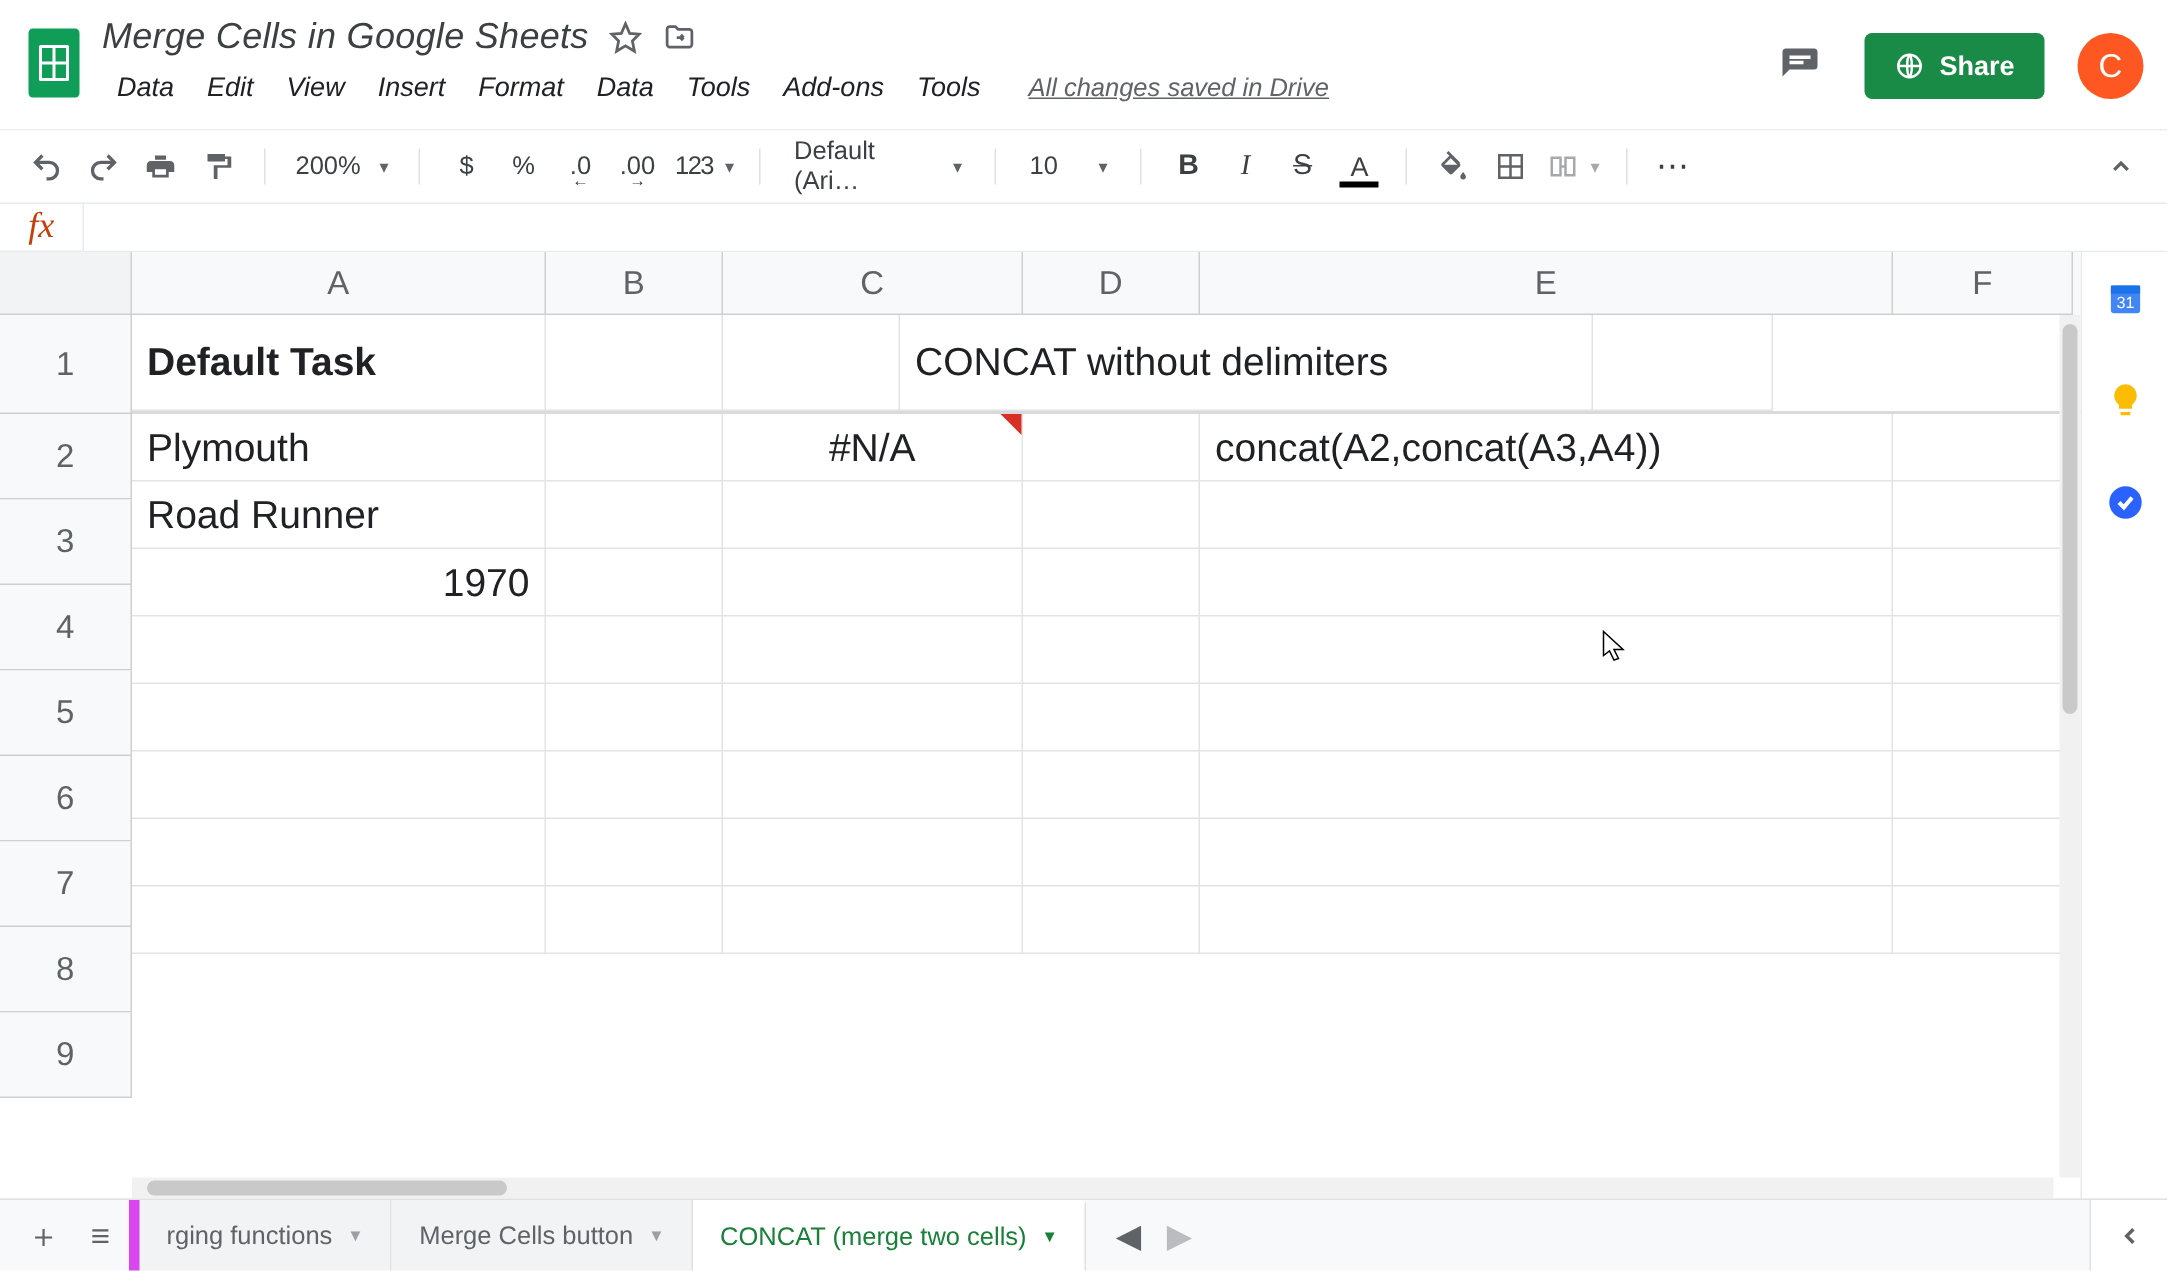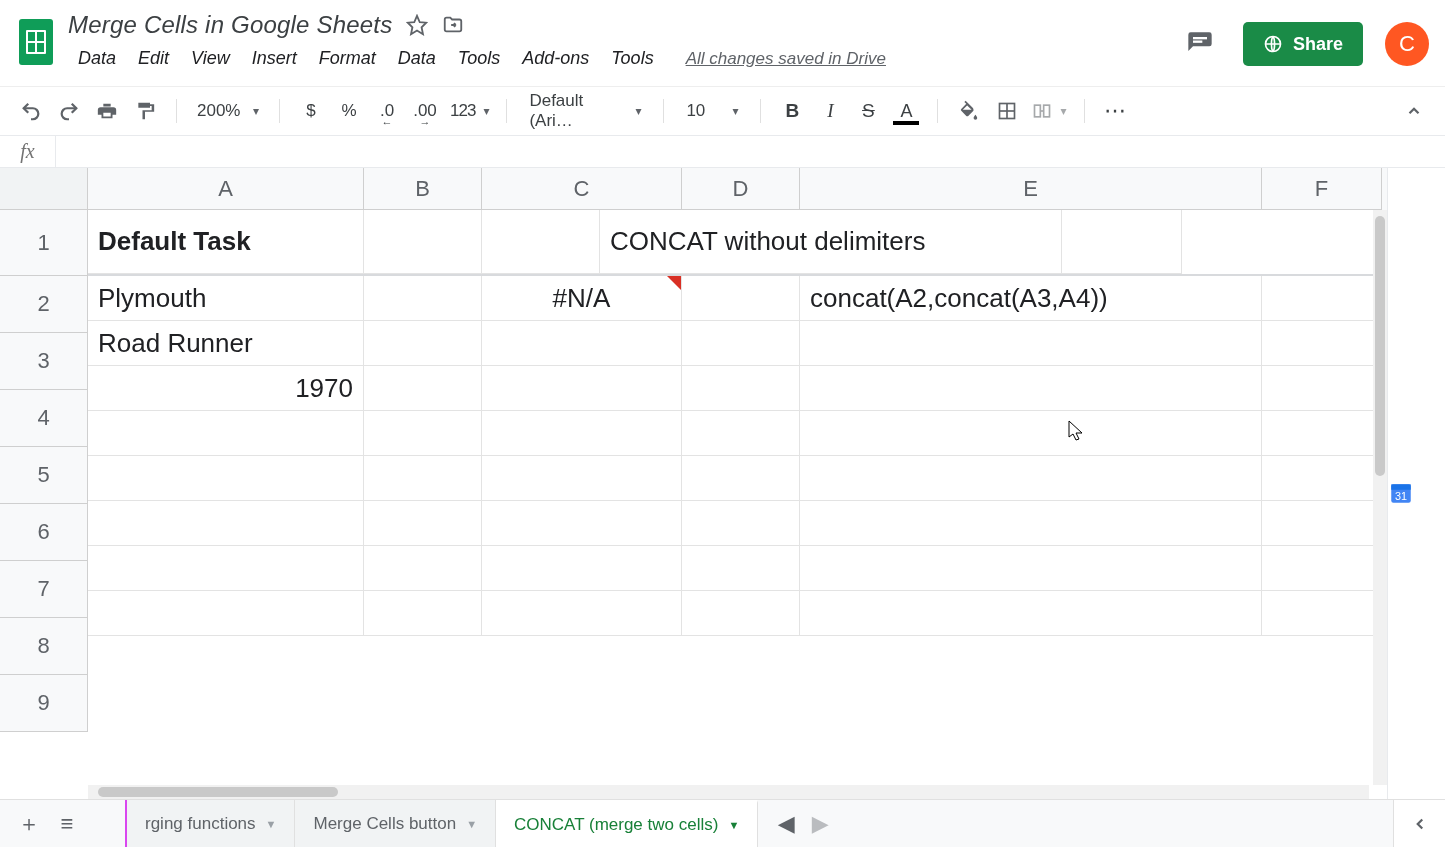--- a/index.html
+++ b/index.html
@@ -27,26 +27,26 @@
   .tb-sep { width:1px; height:24px; background:#e0e0e0; margin: 0 10px; }
   .tb-btn { height:34px; min-width:34px; display:flex; align-items:center; justify-content:center; color:#5f6368; border-radius:3px; padding: 0 4px; font-size:17px; }
   .tb-btn.txt { font-size:17px; color:#3c4043; }
   .tb-dd::after { content:"▾"; font-size:12px; margin-left:8px; color:#5f6368; }
   .zoom { width:74px; justify-content:space-between; padding:0 6px; }
   .font-sel { width: 128px; justify-content:space-between; padding:0 8px; }
   .size-sel { width: 68px; justify-content:space-between; padding:0 8px; }
   .tb-right { margin-left:auto; }
 
   .fx-bar { height:32px; border-bottom:1px solid #e8eaed; display:flex; align-items:center; }
-  .fx-label { width:56px; text-align:center; font-style:italic; font-family:"Times New Roman",serif; color:#737373; font-size:20px; border-right:1px solid #e8eaed; height:100%; display:flex; align-items:center; justify-content:center; }
+  .fx-label { width:56px; text-align:center; font-style:italic; font-family:"Times New Roman",serif; color:#c2410c; font-size:24px; border-right:1px solid #e8eaed; height:100%; display:flex; align-items:center; justify-content:center; }
   .fx-input { flex:1; height:100%; padding:0 10px; font-size:15px; border:none; outline:none; }
 
   .sheet-area { display:flex; height: calc(847px - 86px - 50px - 32px - 48px); }
   .grid-wrap { flex:1; position:relative; overflow:hidden; }
-  .side-panel { width: 58px; border-left:1px solid #e8eaed; display:flex; flex-direction:row; align-items:center; padding-top:18px; gap:42px; }
+  .side-panel { width: 58px; border-left:1px solid #e8eaed; display:flex; flex-direction:column; align-items:center; padding-top:18px; gap:42px; }
 
   .col-headers { display:flex; position:absolute; top:0; left:0; right:0; height:42px; background:#f8f9fa; }
   .corner { width:88px; height:42px; border-right:1px solid #cfcfcf; border-bottom:1px solid #cfcfcf; background:#f1f3f4; }
   .colh { display:flex; align-items:center; justify-content:center; color:#5f6368; font-size:22px; border-right:1px solid #cfcfcf; border-bottom:1px solid #cfcfcf; background:#f8f9fa; }
   .row-headers { position:absolute; top:42px; left:0; width:88px; }
   .rowh { height:57px; display:flex; align-items:center; justify-content:center; color:#5f6368; font-size:22px; border-right:1px solid #cfcfcf; border-bottom:1px solid #cfcfcf; background:#f8f9fa; }
   .rowh.r1 { height:66px; }
   .cells { position:absolute; top:42px; left:88px; right:0; bottom:0; }
   .row { display:flex; height:45px; }
   .row.r1 { height:66px; border-bottom:2px solid #d8dadd; }
@@ -58,21 +58,21 @@
   .err-tri { position:absolute; top:0; right:0; width:0; height:0; border-left:14px solid transparent; border-top:14px solid #d93025; }
 
   .hscroll { position:absolute; left:88px; right:18px; bottom:0; height:14px; background:#f1f1f1; }
   .hscroll-thumb { position:absolute; left:10px; top:2px; height:10px; width:240px; background:#c9c9c9; border-radius:5px; }
   .vscroll { position:absolute; top:42px; bottom:14px; right:0; width:14px; background:#f1f1f1; }
   .vscroll-thumb { position:absolute; top:6px; left:2px; width:10px; height:260px; background:#c9c9c9; border-radius:5px; }
 
   .tabbar { height:48px; border-top:1px solid #e0e0e0; display:flex; align-items:center; padding: 0 10px; position:relative; background:#f8f9fa; }
   .tabbar .tbtn { width:38px; height:38px; display:flex; align-items:center; justify-content:center; color:#5f6368; border-radius:50%; font-size:22px; }
   .sheet-tab { height:48px; padding: 0 18px; display:flex; align-items:center; gap:10px; font-size:17px; color:#5f6368; border-right:1px solid #e0e0e0; background:#f1f3f4; }
-  .sheet-tab.truncated { border-left:2px solid #d946ef;margin-left:39px; }
+  .sheet-tab.truncated { border-left:7px solid #d946ef; }
   .sheet-tab.active { background:#fff; color:#188038; font-weight:500; border-top:3px solid transparent; position:relative; }
   .tab-dd { font-size:11px; color:#9aa0a6; }
   .sheet-tab.active .tab-dd { color:#188038; }
   .tab-nav { display:flex; gap:6px; margin-left:14px; }
   .explore { margin-left:auto; margin-right:14px; color:#5f6368; }
   .expand-side { position:absolute; right:0; top:0; width:52px; height:48px; border-left:1px solid #e0e0e0; display:flex; align-items:center; justify-content:center; color:#5f6368; background:#fff; }
 
   .cursor { position:absolute; pointer-events:none; }
   .text-color-btn { position:relative; }
   .text-color-btn::after { content:""; position:absolute; left:4px; right:4px; bottom:3px; height:4px; background:#000; }

